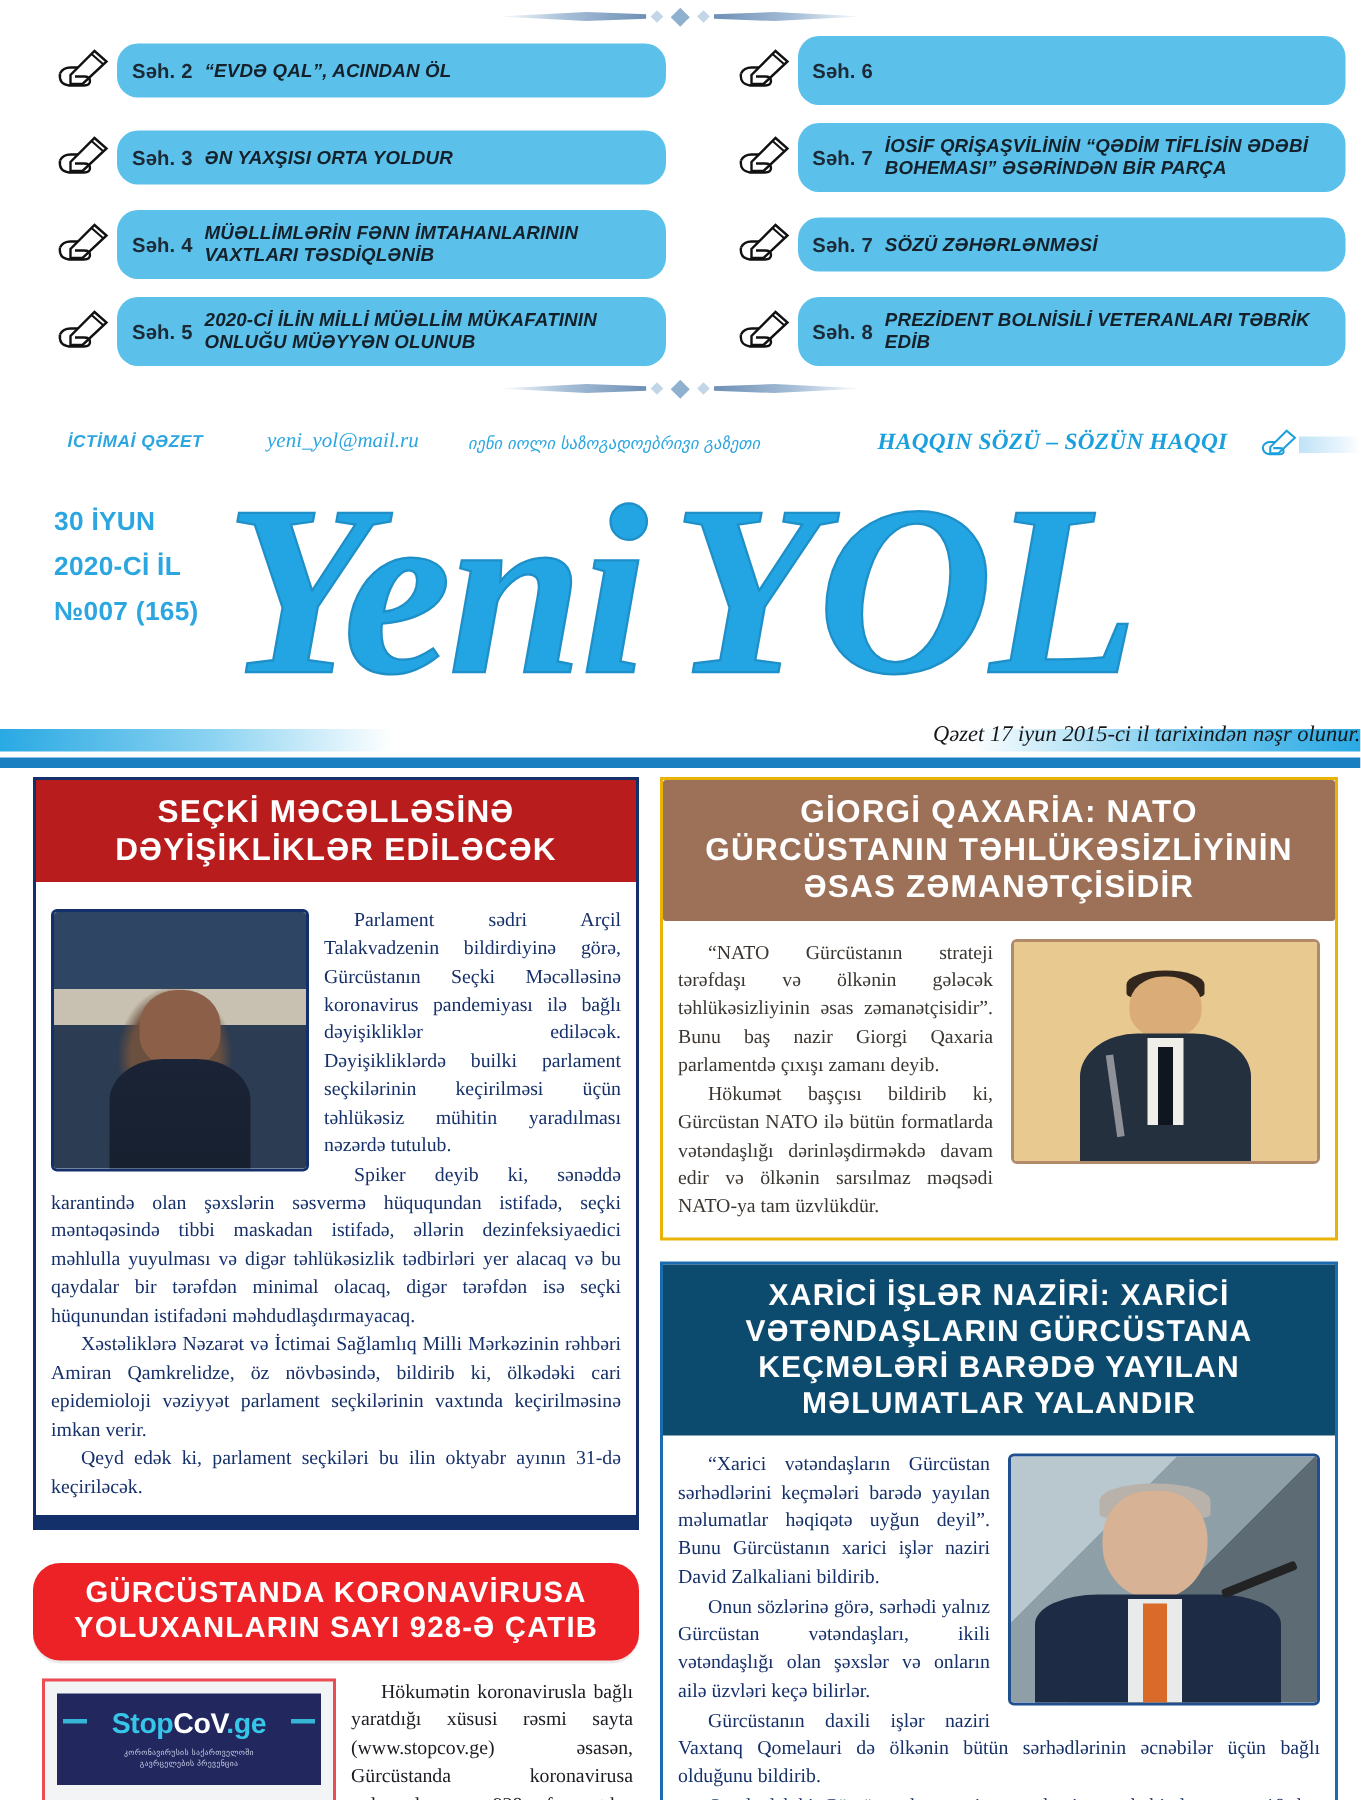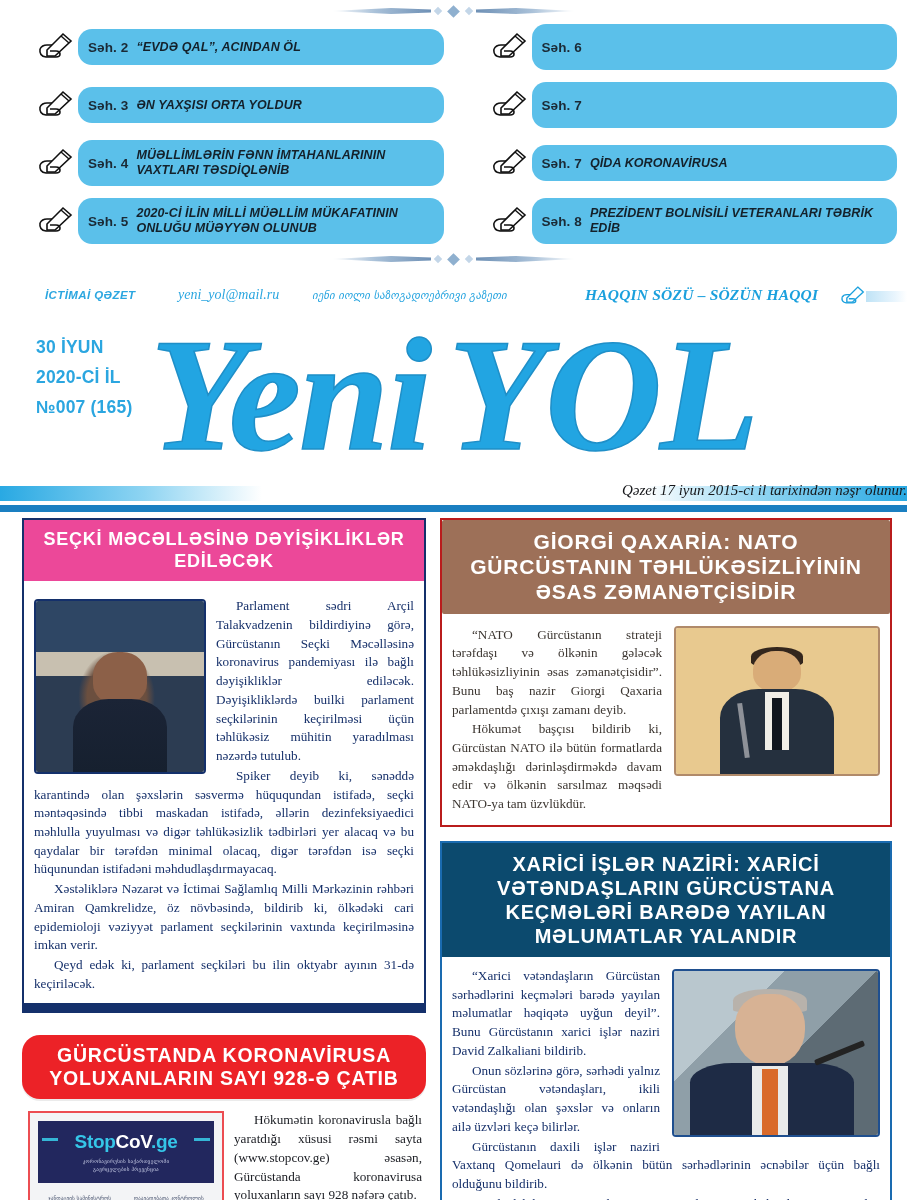--- a/index.html
+++ b/index.html
@@ -197,21 +197,21 @@
   .box { position: relative; }
 
   .hdr {
     color: #ffffff;
     text-align: center;
     font-weight: 700;
     letter-spacing: .8px;
     line-height: 1.2;
     padding: 9px 12px;
   }
-  .hdr-navy { background: #ec4899; font-size: 18px; }
+  .hdr-navy { background: #b91c1c; font-size: 21px; }
   .hdr-brown { background: #9d7058; font-size: 21px; border-radius: 2px; }
   .hdr-blue { background: #0c4a6e; font-size: 20px; }
   .hdr-red {
     background: #ec2227;
     font-size: 19.5px;
     border-radius: 18px;
     box-shadow: 0 2px 0 rgba(0,0,0,.08);
   }
 
   .body-txt {
@@ -493,35 +493,36 @@
         <span class="idx-icon">
           <svg width="38" height="30" viewBox="0 0 38 30" aria-hidden="true">
             <path d="M26 2 L34 9 L18 24 L10 24 L10 18 Z" fill="none" stroke="#111" stroke-width="1.6"></path>
             <path d="M24 4 L32 11" stroke="#111" stroke-width="1.4"></path>
             <path d="M3 17 q-1 7 6 8 l10 0 q4 0 4-3 0-3-4-3 l-6 0" fill="none" stroke="#111" stroke-width="1.6"></path>
             <path d="M3 17 q2-4 7-4 l5 0" fill="none" stroke="#111" stroke-width="1.6"></path>
           </svg>
         </span>
         <span class="idx-pill tall">
           <span class="idx-page">Səh. 7</span>
+          <span class="idx-title">İOSİF QRİŞAŞVİLİNİN “QƏDİM TİFLİSİN ƏDƏBİ BOHEMASI” ƏSƏRİNDƏN BİR PARÇA</span>
         </span>
       </div>
 
       <div class="idx-row">
         <span class="idx-icon">
           <svg width="38" height="30" viewBox="0 0 38 30" aria-hidden="true">
             <path d="M26 2 L34 9 L18 24 L10 24 L10 18 Z" fill="none" stroke="#111" stroke-width="1.6"></path>
             <path d="M24 4 L32 11" stroke="#111" stroke-width="1.4"></path>
             <path d="M3 17 q-1 7 6 8 l10 0 q4 0 4-3 0-3-4-3 l-6 0" fill="none" stroke="#111" stroke-width="1.6"></path>
             <path d="M3 17 q2-4 7-4 l5 0" fill="none" stroke="#111" stroke-width="1.6"></path>
           </svg>
         </span>
         <span class="idx-pill">
           <span class="idx-page">Səh. 7</span>
-          <span class="idx-title">QİDA KORONAVİRUSA</span>
+          <span class="idx-title">SÖZÜ ZƏHƏRLƏNMƏSİ</span>
         </span>
       </div>
 
       <div class="idx-row">
         <span class="idx-icon">
           <svg width="38" height="30" viewBox="0 0 38 30" aria-hidden="true">
             <path d="M26 2 L34 9 L18 24 L10 24 L10 18 Z" fill="none" stroke="#111" stroke-width="1.6"></path>
             <path d="M24 4 L32 11" stroke="#111" stroke-width="1.4"></path>
             <path d="M3 17 q-1 7 6 8 l10 0 q4 0 4-3 0-3-4-3 l-6 0" fill="none" stroke="#111" stroke-width="1.6"></path>
             <path d="M3 17 q2-4 7-4 l5 0" fill="none" stroke="#111" stroke-width="1.6"></path>
@@ -629,27 +630,27 @@
 
         </div>
       </div>
 
     </div>
 
   </div>
 
   <div class="right-col">
 
-    <div class="box" style="border:2px solid #b91c1c;">
+    <div class="box" style="border:2px solid #eab308;">
       <div class="hdr hdr-brown">GİORGİ QAXARİA: NATO GÜRCÜSTANIN TƏHLÜKƏSİZLİYİNİN ƏSAS ZƏMANƏTÇİSİDİR</div>
 
       <div style="display:flex;gap:12px;padding:12px 10px 10px 10px;">
         <div class="body-txt brownish" style="flex:1;">
           <p>“NATO Gürcüstanın strateji tərəfdaşı və ölkənin gələcək təhlükəsizliyinin əsas zəmanətçisidir”. Bunu baş nazir Giorgi Qaxaria parlamentdə çıxışı zamanı deyib.</p>
-          <p>Hökumət başçısı bildirib ki, Gürcüstan NATO ilə bütün formatlarda əməkdaşlığı dərinləşdirməkdə davam edir və ölkənin sarsılmaz məqsədi NATO-ya tam üzvlükdür.</p>
+          <p>Hökumət başçısı bildirib ki, Gürcüstan NATO ilə bütün formatlarda vətəndaşlığı dərinləşdirməkdə davam edir və ölkənin sarsılmaz məqsədi NATO-ya tam üzvlükdür.</p>
         </div>
         <div class="photo warm" style="width:206px;min-width:206px;height:150px;">
           <div class="ph-pm">
             <span class="hair"></span>
             <span class="head"></span>
             <span class="suit"></span>
             <span class="shirt"></span>
             <span class="tie"></span>
             <span class="mic"></span>
           </div>

